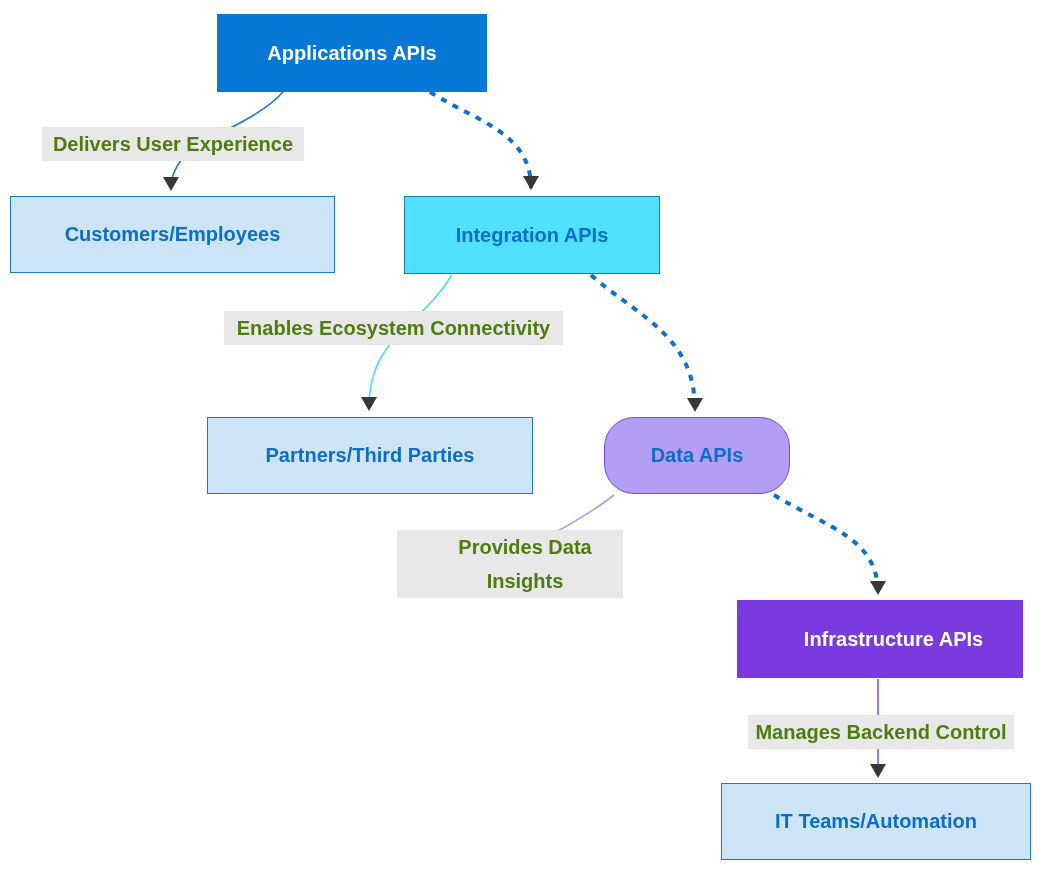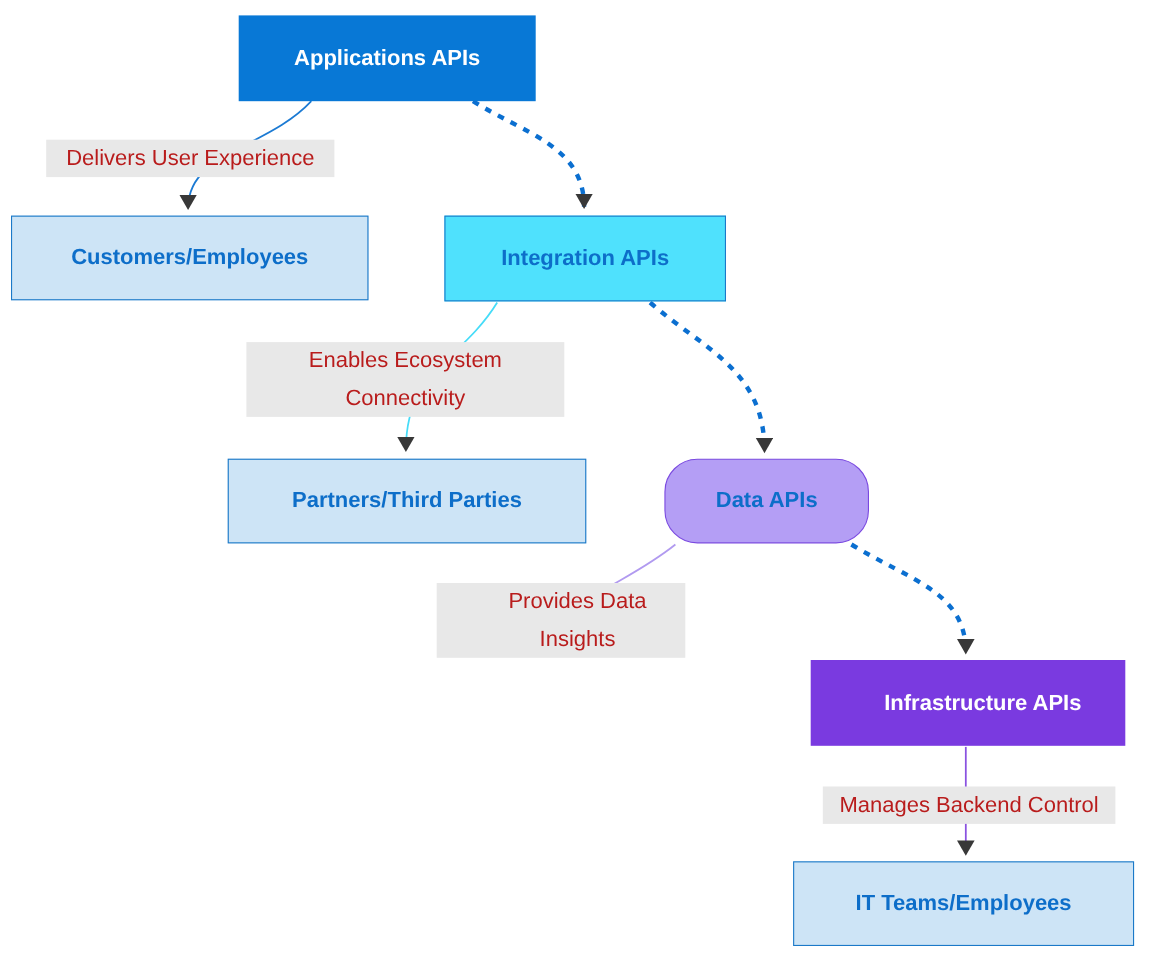--- a/index.html
+++ b/index.html
@@ -27,26 +27,27 @@
     box-sizing: border-box;
   }
   .node-app        { background: #0878d6; color: #ffffff; }
   .node-infra      { background: #7a3ae0; color: #ffffff; }
   .node-audience   { background: #cde4f6; color: #0d6ec9; border: 1.5px solid #1b79c8; }
   .node-integration{ background: #4fe1fd; color: #0d6ec9; border: 1.5px solid #1b79c8; }
   .node-data       { background: #b49ef5; color: #0d6ec9; border: 1.5px solid #7a49e0; }
   .edge-label {
     position: absolute;
     background: #e8e8e8;
-    color: #b91c1c;
+    color: #4d7c0f;
     font-size: 20px;
     line-height: 34px;
     text-align: center;
     box-sizing: border-box;
     padding: 0 2px;
+    font-weight: bold;
   }
 </style>
 </head>
 <body>
 
 <div class="canvas">
 
   <svg class="edges" viewBox="0 0 1045 875" xmlns="http://www.w3.org/2000/svg">
     <defs>
       <marker id="arrow" markerUnits="userSpaceOnUse" markerWidth="18" markerHeight="18" refX="12" refY="8" orient="auto">
@@ -88,28 +89,28 @@
   <div class="node node-data" style="left:604px; top:417px; width:186px; height:77px;border-radius:30px;">
     <span>Data APIs</span>
   </div>
 
 
   <div class="node node-infra" style="left:737px; top:600px; width:286px; height:78px;padding-left:27px;">
     <span>Infrastructure APIs</span>
   </div>
 
   <div class="node node-audience" style="left:721px; top:783px; width:310px; height:77px;">
-    <span>IT Teams/Employees</span>
+    <span>IT Teams/Automation</span>
   </div>
 
   <div class="edge-label" style="left:42px; top:127px; width:262px;">
     <span>Delivers User Experience</span>
   </div>
 
-  <div class="edge-label" style="left:224px; top:311px; width:289px;text-align:center;">
+  <div class="edge-label" style="left:224px; top:311px; width:339px;text-align:center;">
     <span>Enables Ecosystem Connectivity</span>
   </div>
 
   <div class="edge-label" style="left:397px; top:530px; width:226px;padding-left:32px;">
     <span>Provides Data Insights</span>
   </div>
 
   <div class="edge-label" style="left:748px; top:715px; width:266px;">
     <span>Manages Backend Control</span>
   </div>

